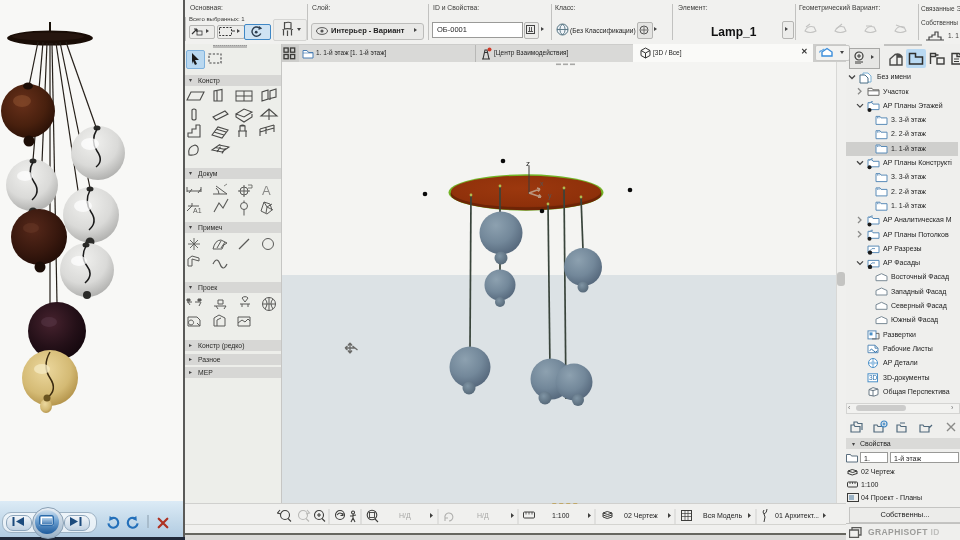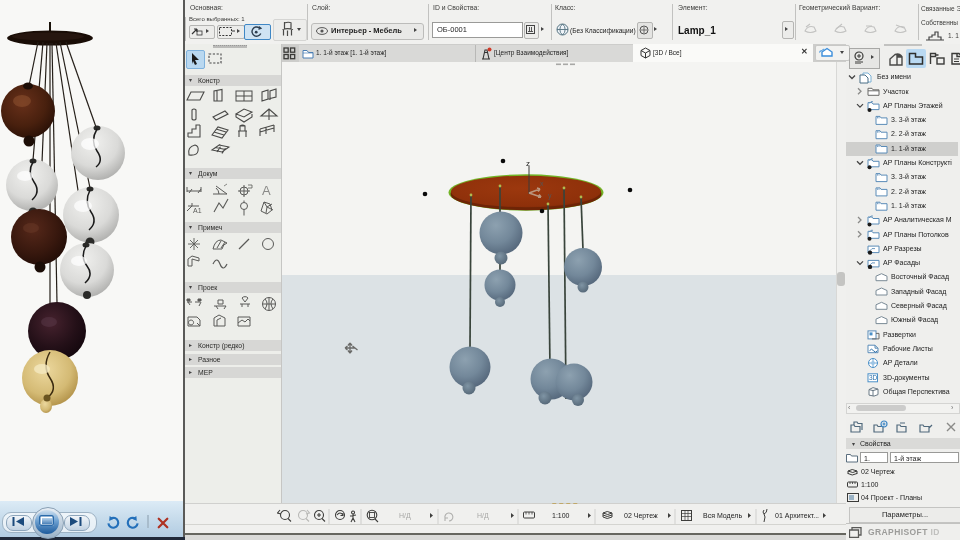--- a/index.html
+++ b/index.html
@@ -73,21 +73,21 @@
     </svg>
 <div class="ab tri-d" style="left:297px;top:28px"></div>
 
 <div class="vline" style="left:307px;top:4px;height:36px"></div>
 <div class="ab lbl" style="left:312px;top:4px">Слой:</div>
 <div class="ab" style="left:311px;top:23px;width:111px;height:15px;background:#e9e9e7;border:1px solid #bcbcba;border-radius:3px"></div>
 <svg class="ab" style="left:316px;top:27px" width="12" height="8" viewBox="0 0 12 8">
       <ellipse cx="6" cy="4" rx="5.5" ry="3.4" fill="none" stroke="#555" stroke-width="1"></ellipse>
       <circle cx="6" cy="4" r="1.6" fill="#555"></circle>
     </svg>
-<div class="ab" style="left:331px;top:26px;font-size:7.5px;font-weight:bold;color:#222">Интерьер - Мебель</div>
+<div class="ab" style="left:331px;top:26px;font-size:7.5px;font-weight:bold;color:#222">Интерьер - Вариант</div>
 <div class="ab tri-r" style="left:414px;top:28px"></div>
 
 <div class="vline" style="left:428px;top:4px;height:36px"></div>
 <div class="ab lbl" style="left:433px;top:4px">ID и Свойства:</div>
 <div class="ab" style="left:432px;top:22px;width:89px;height:14px;background:#fff;border:1px solid #9a9a98"></div>
 <div class="ab" style="left:437px;top:25px;font-size:7.5px;color:#222">ОБ-0001</div>
 <div class="btn" style="left:524px;top:22px;width:13px;height:15px"></div>
 <svg class="ab" style="left:526px;top:25px" width="9" height="9" viewBox="0 0 9 9">
       <rect x="0.5" y="0.5" width="8" height="8" fill="none" stroke="#444"></rect>
       <path d="M2 6.5 h5 M3.5 2 v4.5 M5.5 2 v4.5" stroke="#444" stroke-width="0.9"></path>
@@ -103,21 +103,21 @@
 <div class="ab" style="left:570px;top:26.5px;font-size:6.6px;color:#222">(Без Классификации)</div>
 <div class="btn" style="left:637px;top:22px;width:14px;height:15px;background:#e4e4e2"></div>
 <svg class="ab" style="left:639px;top:25px" width="10" height="10" viewBox="0 0 10 10">
       <circle cx="5" cy="5" r="4" fill="none" stroke="#555" stroke-width="1"></circle>
       <path d="M5 2 v6 M2 5 h6" stroke="#555" stroke-width="0.8"></path>
     </svg>
 <div class="ab tri-r" style="left:654px;top:27px"></div>
 
 <div class="vline" style="left:672px;top:4px;height:36px"></div>
 <div class="ab lbl" style="left:678px;top:4px">Элемент:</div>
-<div class="ab" style="left:678px;top:25px;font-size:10px;font-weight:bold;color:#111">Lamp_1</div>
+<div class="ab" style="left:711px;top:25px;font-size:12px;font-weight:bold;color:#111">Lamp_1</div>
 <div class="btn" style="left:782px;top:21px;width:10px;height:16px"></div>
 <div class="ab tri-r" style="left:785px;top:27px"></div>
 
 <div class="vline" style="left:795px;top:4px;height:36px"></div>
 <div class="ab lbl" style="left:799px;top:4px">Геометрический Вариант:</div>
 <svg class="ab" style="left:802px;top:22px" width="115" height="14" viewBox="0 0 115 14" opacity="0.38">
 <g stroke="#777" fill="none" stroke-width="1.1">
         <path d="M3 9 q3 -6 9 -4 l2 4 q-6 3 -11 0z"></path>
         <path d="M33 9 q3 -6 9 -4 l2 4 q-6 3 -11 0z"></path>
         <path d="M63 9 q3 -6 9 -4 l2 4 q-6 3 -11 0z"></path>
@@ -386,21 +386,21 @@
 <svg class="ab" style="left:847px;top:481px" width="11" height="7" viewBox="0 0 11 7">
       <rect x="0.5" y="1" width="10" height="5" rx="1" fill="none" stroke="#3a3a38"></rect>
       <path d="M3 1 v2 M5.5 1 v2 M8 1 v2" stroke="#3a3a38" stroke-width="0.8"></path>
     </svg>
 <div class="ab trow" style="left:861px;top:478px">1:100</div>
 <svg class="ab" style="left:847px;top:493px" width="12" height="9" viewBox="0 0 12 9">
       <rect x="0.5" y="0.5" width="11" height="8" fill="none" stroke="#3a3a38"></rect>
       <rect x="2" y="2" width="5" height="5" fill="#9ab2c4"></rect>
     </svg>
 <div class="ab trow" style="left:861px;top:491px">04 Проект - Планы</div>
-<div class="ab" style="left:849px;top:507px;width:110px;height:14px;background:#ececea;border:1px solid #c4c4c2;font-size:7.5px;text-align:center;line-height:13px;color:#222">Параметры...</div>
+<div class="ab" style="left:849px;top:507px;width:110px;height:14px;background:#ececea;border:1px solid #c4c4c2;font-size:7.5px;text-align:center;line-height:13px;color:#222">Собственны...</div>
 <div class="ab" style="left:846px;top:523px;width:114px;height:1px;background:#c2c2c0"></div>
 <svg class="ab" style="left:849px;top:527px" width="13" height="11" viewBox="0 0 13 11">
       <path d="M3 3 V0.5 h9 V8 h-2.5 M0.5 3 h9 V10.5 h-9 z" fill="none" stroke="#5a5a58" stroke-width="1.3"></path>
     </svg>
 <div class="ab" style="left:868px;top:527px;font-size:8.5px;font-weight:bold;color:#9c9c9a;letter-spacing:0.4px">GRAPHISOFT <span style="color:#c0c0be">ID</span></div>
 
 <svg class="ab" style="left:552px;top:500px" width="28" height="6" viewBox="0 0 28 6">
       <g fill="#c0a86a">
         <rect x="0" y="1" width="4.5" height="3" rx="1"></rect>
         <rect x="7" y="1" width="4.5" height="3" rx="1"></rect>

